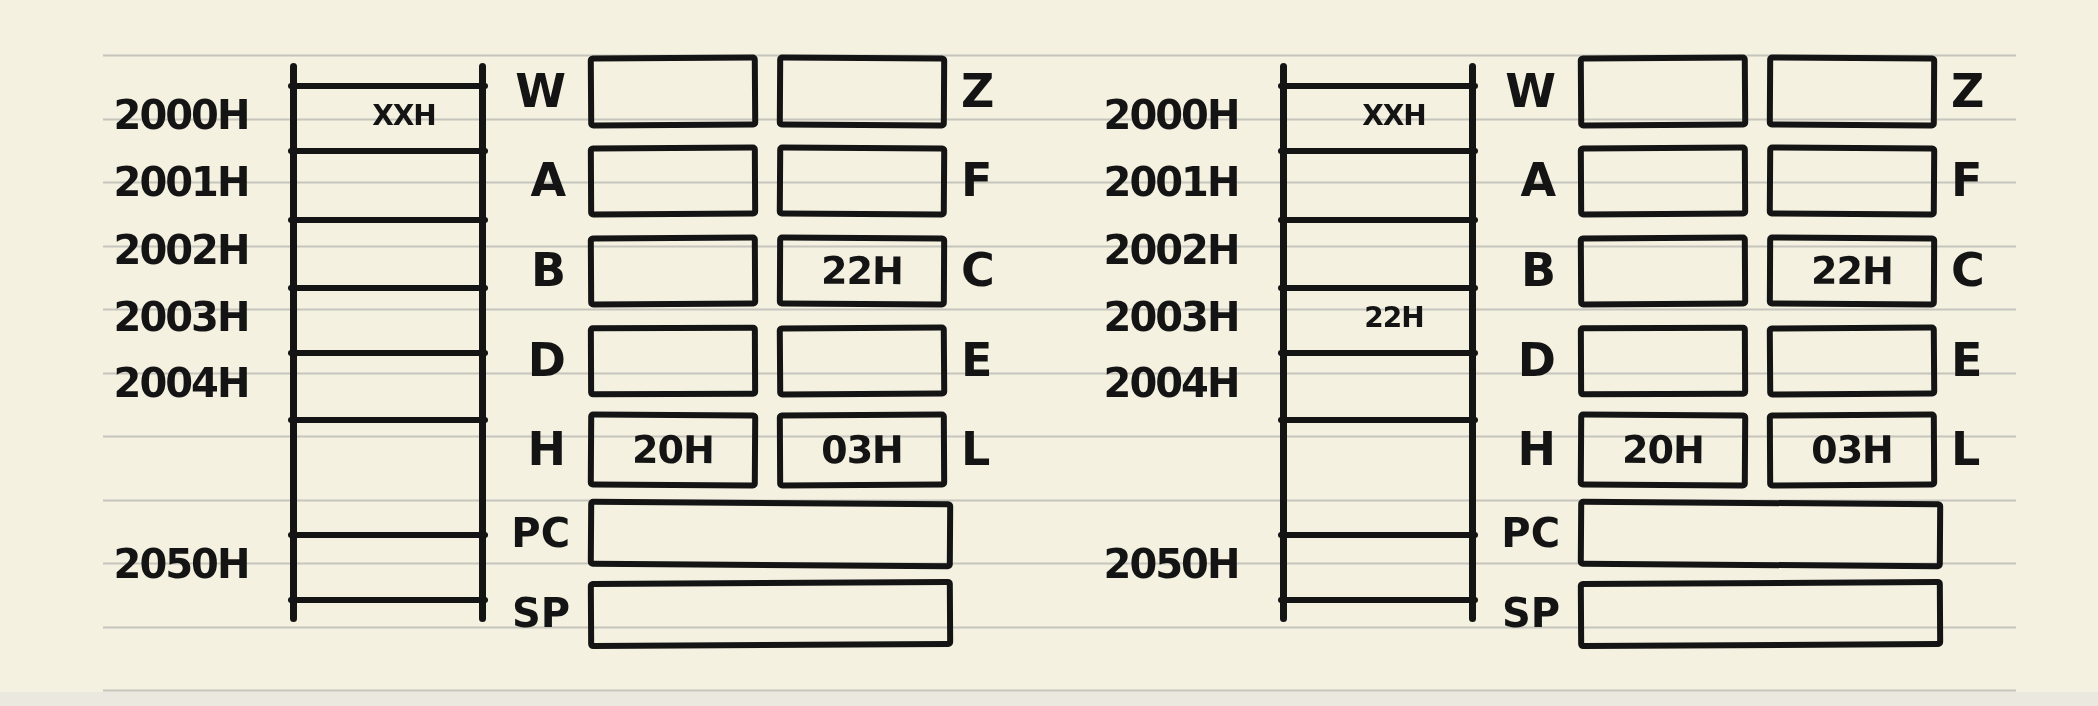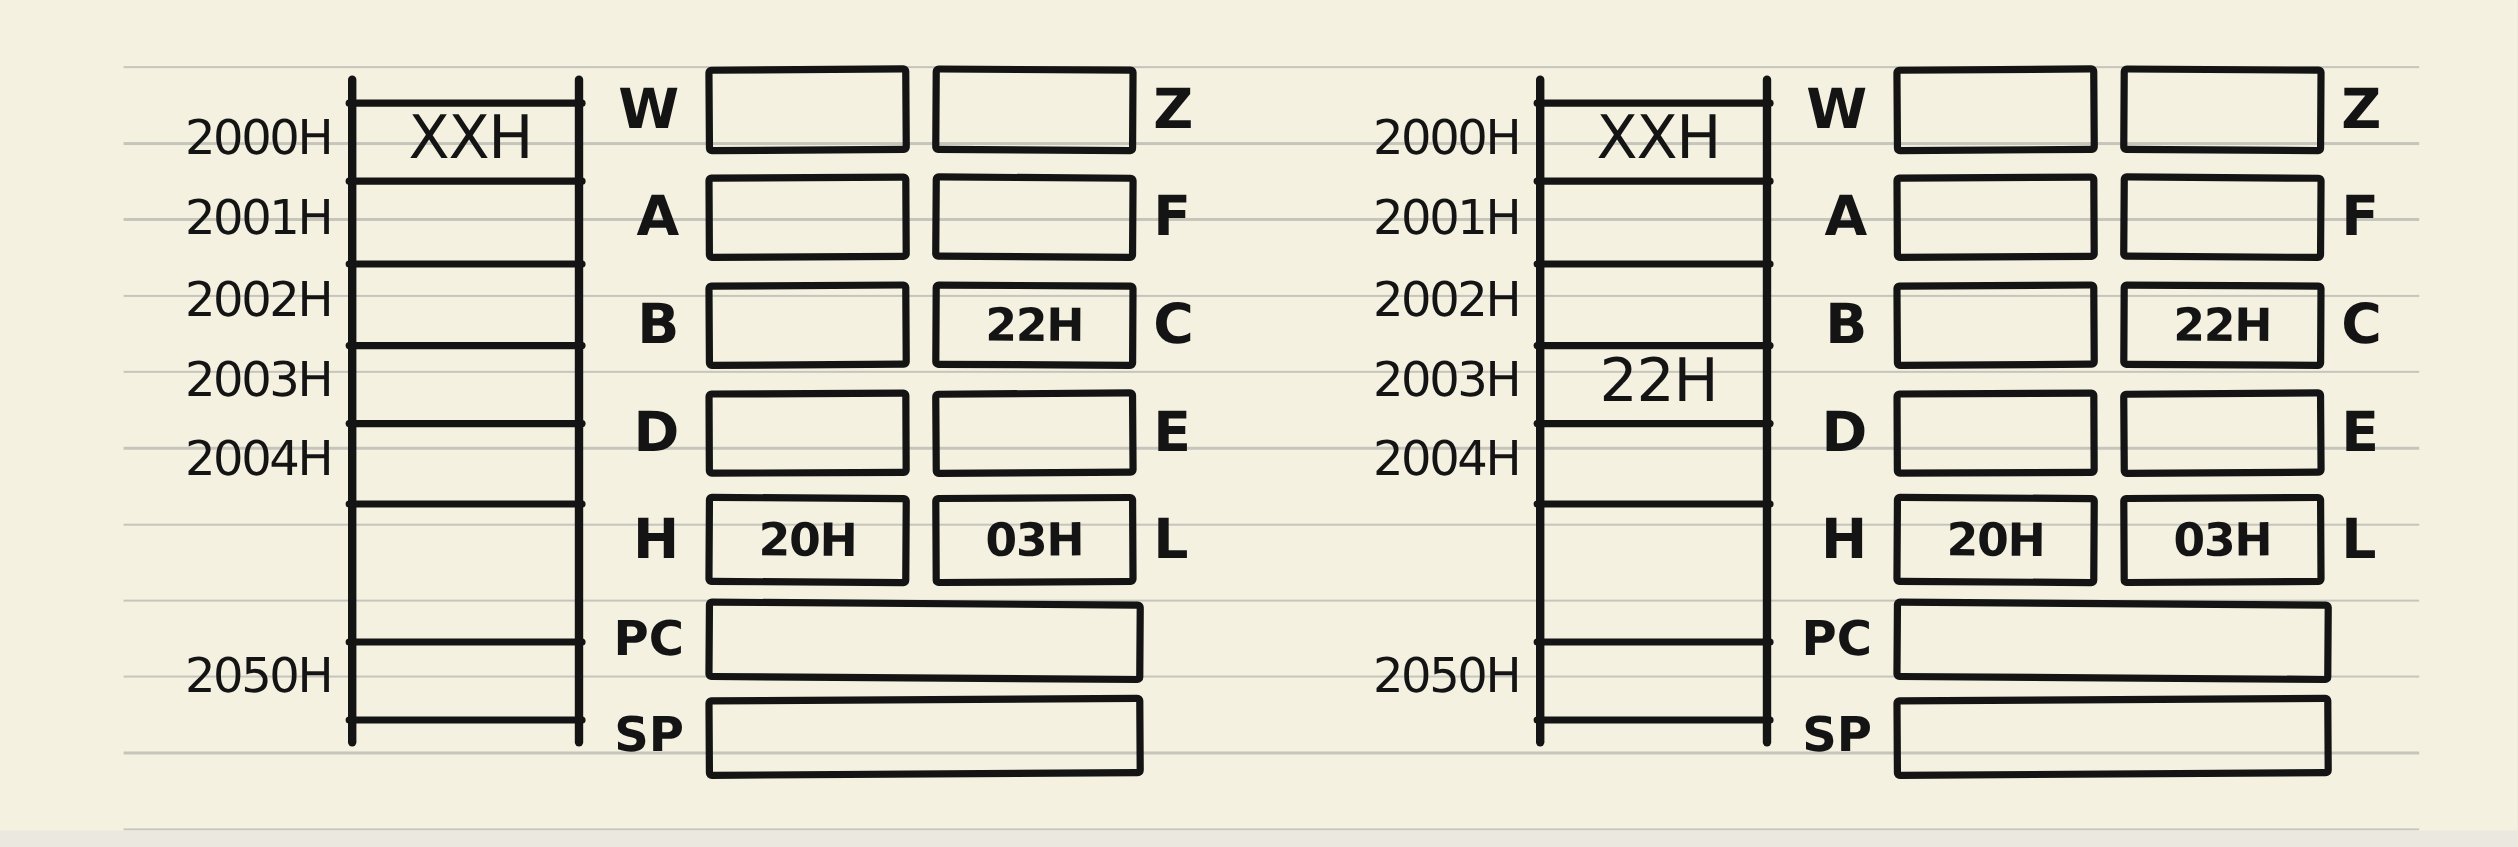--- a/index.html
+++ b/index.html
@@ -25,27 +25,27 @@
   .ladder { position:absolute; }
   .rail {
     position:absolute; top:0; width:7px; height:100%;
     background:#141414; border-radius:4px;
   }
   .rung {
     position:absolute; left:-2px; width:200px; height:6px;
     background:#141414; border-radius:3px;
   }
   .mem-value {
-    position:absolute; left:4px; width:100%; text-align:center;
-    font-size:50px; font-weight:400; letter-spacing:-1px;
+    position:absolute; left:16px; width:100%; text-align:center;
+    font-size:28px; font-weight:700; letter-spacing:-1px;
     transform:translateY(-52%);
   }
   .mem-address {
-    position:absolute; width:190px; text-align:right;
-    font-size:40px; font-weight:400; letter-spacing:-2px;
+    position:absolute; width:190px; text-align:center;
+    font-size:40px; font-weight:700; letter-spacing:-2px;
     transform:translateY(-52%); white-space:nowrap;
   }
   .reg-letter {
     position:absolute; font-size:46px; font-weight:700;
     transform:translateY(-52%); white-space:nowrap;
   }
   .reg-letter.left { text-align:right; }
   .reg-letter.right { text-align:left; }
   .reg-box {
     position:absolute; border:6px solid #141414; border-radius:5px;

